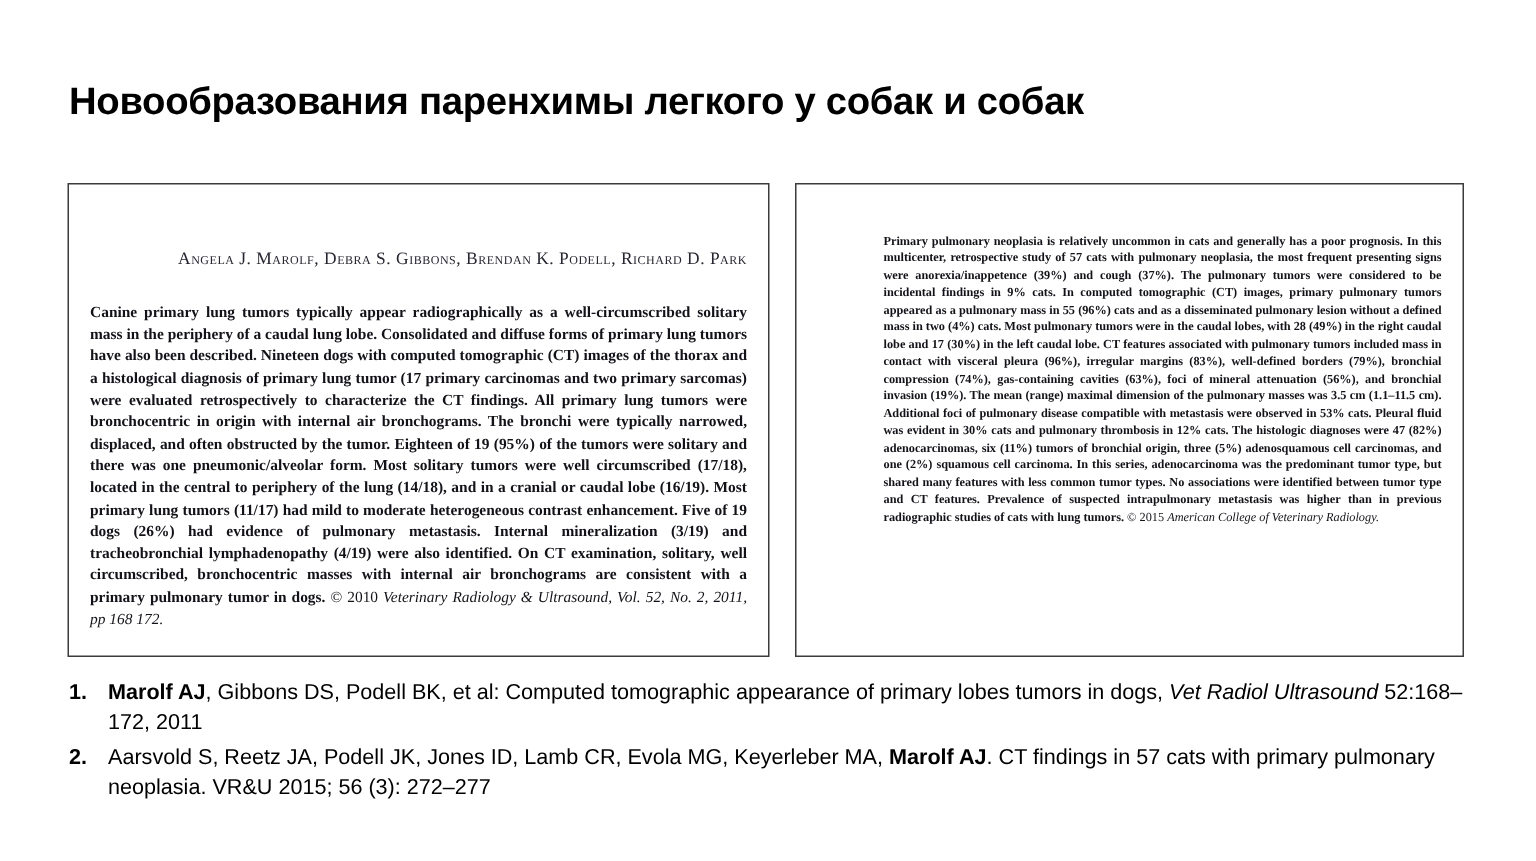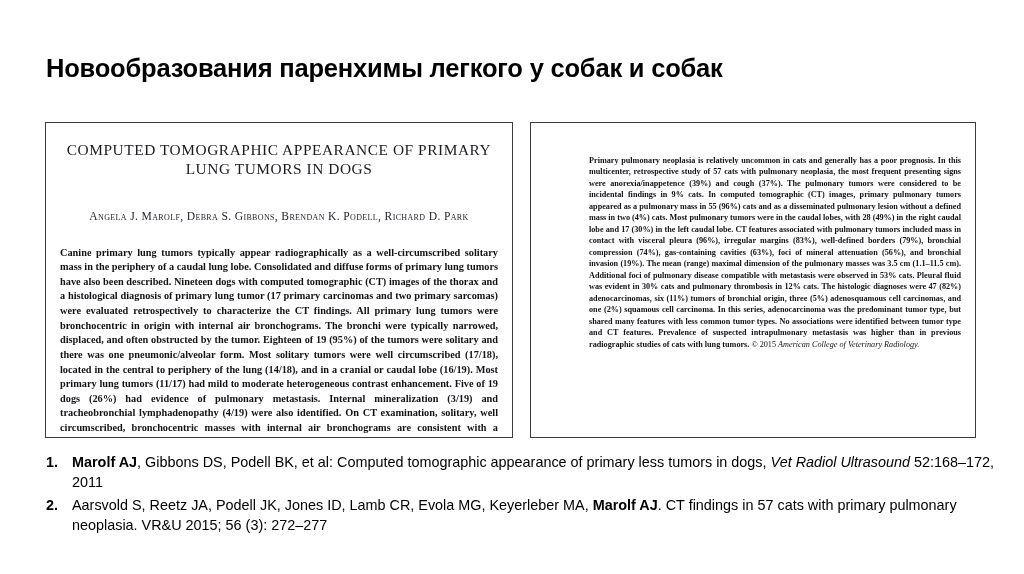--- a/index.html
+++ b/index.html
@@ -80,20 +80,21 @@
     font-family: "Liberation Serif", serif;
     text-align: center;
     color: #262630;
     font-variant: small-caps;
     line-height: 1.3;
   }
   .panel-left .art-authors {
     font-size: 11.6px;
     letter-spacing: 0.35px;
     margin-top: 30px;
+    text-align: right;
   }
   .panel-right .art-authors {
     font-size: 9.6px;
     letter-spacing: 0.2px;
     margin-top: 26px;
   }
 
   .art-abstract {
     font-family: "Liberation Serif", serif;
     text-align: justify;
@@ -147,21 +148,20 @@
   .ref-body b { font-weight: bold; }
   .ref-body i { font-style: italic; }
 </style>
 </head>
 <body>
 
 <div class="slide-title">Новообразования паренхимы легкого у собак и собак</div>
 
 <div class="panel panel-left">
   <div class="panel-inner">
-    <div class="art-title">COMPUTED TOMOGRAPHIC APPEARANCE OF PRIMARY LUNG TUMORS IN DOGS</div>
     <div class="art-authors">Angela J. Marolf, Debra S. Gibbons, Brendan K. Podell, Richard D. Park</div>
     <div class="art-abstract">
       <span>Canine primary lung tumors typically appear radiographically as a well-circumscribed solitary mass in the periphery of a caudal lung lobe. Consolidated and diffuse forms of primary lung tumors have also been described. Nineteen dogs with computed tomographic (CT) images of the thorax and a histological diagnosis of primary lung tumor (17 primary carcinomas and two primary sarcomas) were evaluated retrospectively to characterize the CT findings. All primary lung tumors were bronchocentric in origin with internal air bronchograms. The bronchi were typically narrowed, displaced, and often obstructed by the tumor. Eighteen of 19 (95%) of the tumors were solitary and there was one pneumonic/alveolar form. Most solitary tumors were well circumscribed (17/18), located in the central to periphery of the lung (14/18), and in a cranial or caudal lobe (16/19). Most primary lung tumors (11/17) had mild to moderate heterogeneous contrast enhancement. Five of 19 dogs (26%) had evidence of pulmonary metastasis. Internal mineralization (3/19) and tracheobronchial lymphadenopathy (4/19) were also identified. On CT examination, solitary, well circumscribed, bronchocentric masses with internal air bronchograms are consistent with a primary pulmonary tumor in dogs.</span>
       <span class="copy">© 2010</span>
       <span class="src-ref">Veterinary Radiology &amp; Ultrasound, Vol. 52, No. 2, 2011, pp 168 172.</span>
     </div>
 
   </div>
 </div>
 
@@ -174,21 +174,21 @@
     </div>
 
   </div>
 </div>
 
 <div class="reference-list">
 
   <div class="ref-item">
     <div class="ref-num">1.</div>
     <div class="ref-body">
-      <b>Marolf AJ</b><span>, Gibbons DS, Podell BK, et al: Computed tomographic appearance of primary less tumors in dogs, </span><i>Vet Radiol Ultrasound</i><span> 52:168–172, 2011</span>
+      <b>Marolf AJ</b><span>, Gibbons DS, Podell BK, et al: Computed tomographic appearance of primary lobes tumors in dogs, </span><i>Vet Radiol Ultrasound</i><span> 52:168–172, 2011</span>
     </div>
   </div>
 
   <div class="ref-item">
     <div class="ref-num">2.</div>
     <div class="ref-body">
       <span>Aarsvold S, Reetz JA, Podell JK, Jones ID, Lamb CR, Evola MG, Keyerleber MA, </span><b>Marolf AJ</b><span>. CT findings in 57 cats with primary pulmonary neoplasia. VR&amp;U 2015; 56 (3): 272–277</span>
     </div>
   </div>
 

